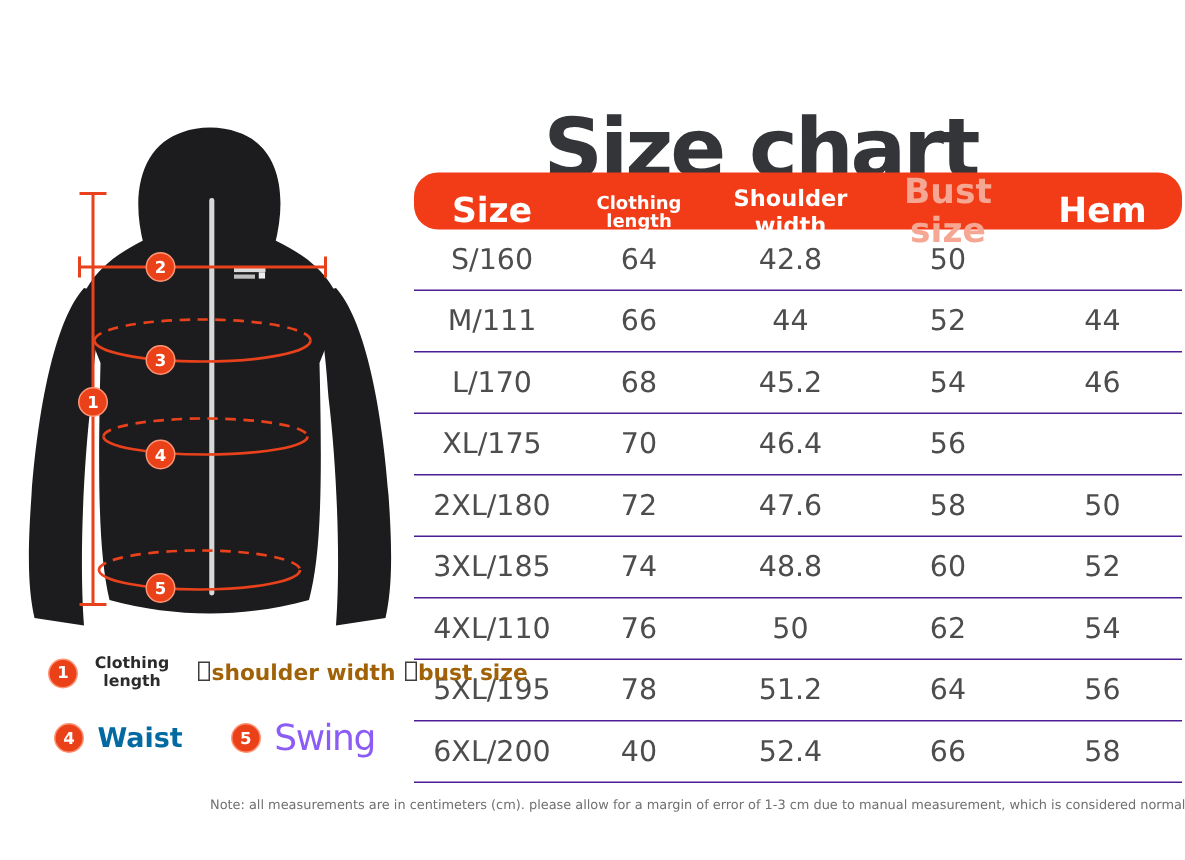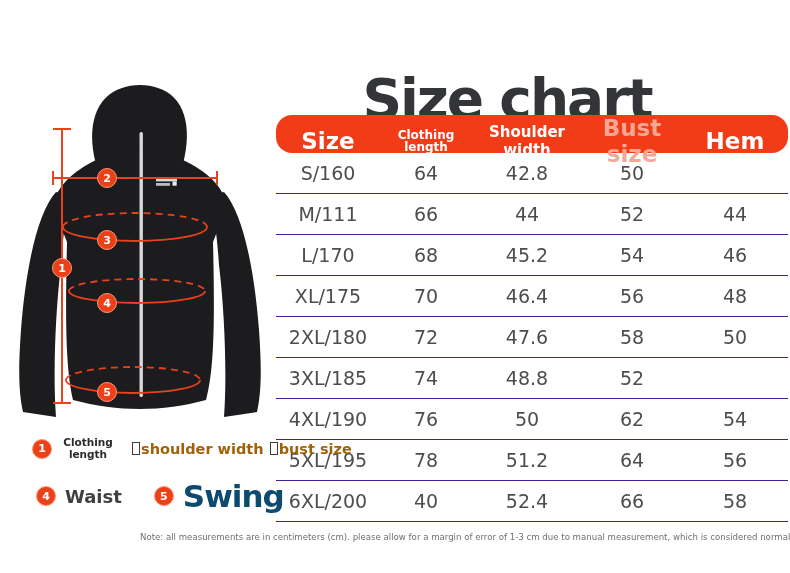--- a/index.html
+++ b/index.html
@@ -49,22 +49,22 @@
     width:52px;text-align:center;font-size:10.5px;font-weight:bold;
     color:#2b2b2b;line-height:11.5px;
   }
   .legend-tofu-line{font-size:14.5px;font-weight:bold;color:#a16207;margin-left:8px;white-space:nowrap;}
   .tofu{
     display:inline-block;width:8px;height:13px;
     border:1.5px solid #3c3c3c;box-sizing:border-box;
     vertical-align:-1px;margin-right:1px;
   }
   .tofu.second{margin-left:6px;}
-  .legend-waist{font-size:18px;font-weight:bold;color:#404040;}
-  .legend-swing{font-size:31px;font-weight:bold;color:#0c4a6e;letter-spacing:-1px;}
+  .legend-waist{font-size:18px;font-weight:bold;color:#0369a1;}
+  .legend-swing{font-size:24px;font-weight:normal;color:#8b5cf6;letter-spacing:-1px;}
   .legend-gap{width:14px;}
   
   .note{
     position:absolute;left:140px;right:4px;top:532px;
     text-align:center;font-size:8.6px;color:#707070;font-weight:500;
     white-space:nowrap;
   }
 </style>
 </head>
 <body>
@@ -166,37 +166,37 @@
       <div>68</div>
       <div>45.2</div>
       <div>54</div>
       <div>46</div>
     </div>
     <div class="trow">
       <div>XL/175</div>
       <div>70</div>
       <div>46.4</div>
       <div>56</div>
-      <div>48</div>
     </div>
     <div class="trow">
       <div>2XL/180</div>
       <div>72</div>
       <div>47.6</div>
       <div>58</div>
       <div>50</div>
     </div>
     <div class="trow">
       <div>3XL/185</div>
       <div>74</div>
       <div>48.8</div>
+      <div>60</div>
       <div>52</div>
     </div>
     <div class="trow">
-      <div>4XL/190</div>
+      <div>4XL/110</div>
       <div>76</div>
       <div>50</div>
       <div>62</div>
       <div>54</div>
     </div>
     <div class="trow">
       <div>5XL/195</div>
       <div>78</div>
       <div>51.2</div>
       <div>64</div>

